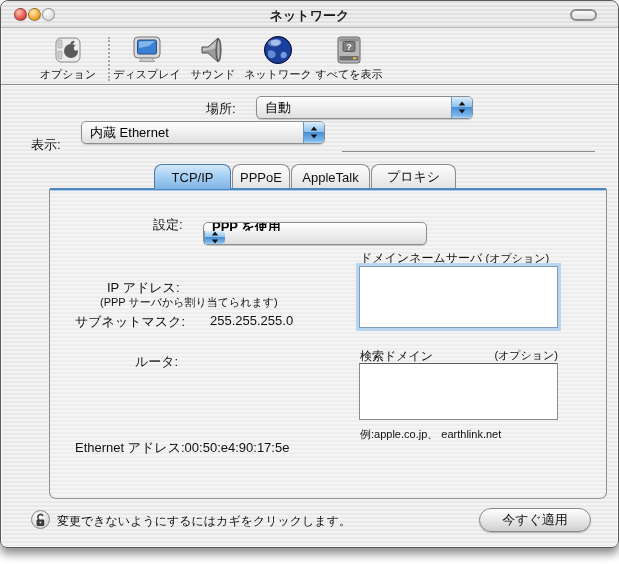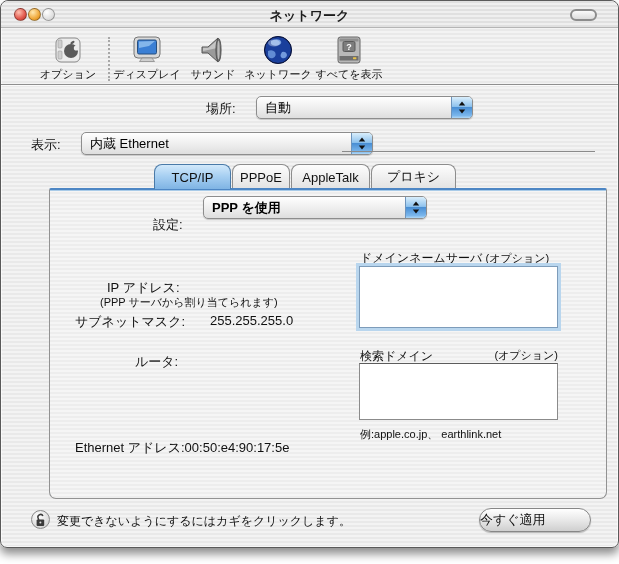--- a/index.html
+++ b/index.html
@@ -54,21 +54,21 @@
   .field.plain{border:1px solid #8b8b8b;border-top-color:#5c5c5c;}
   .small{font-size:11px;color:#111;}
   .mid{font-size:12px;color:#111;}
   
   .lockbtn{position:absolute;left:30px;top:509px;width:19px;height:19px;border-radius:50%;
     border:1px solid #8a8a8a;background:radial-gradient(circle at 40% 30%,#ffffff,#d9d9d9 70%,#bfbfbf);
     display:flex;align-items:center;justify-content:center;cursor:default;}
   .footer-text{position:absolute;left:56px;top:512px;font-size:12px;color:#111;white-space:nowrap;}
   .applybtn{position:absolute;left:478px;top:507px;width:112px;height:24px;border-radius:12px;
     border:1px solid #878787;background:linear-gradient(#ffffff,#e6e6e6 55%,#cfcfcf);
-    box-shadow:0 1px 1px rgba(0,0,0,.25);display:flex;align-items:center;justify-content:flex-start;
+    box-shadow:0 1px 1px rgba(0,0,0,.25);display:flex;align-items:center;justify-content:center;
     font-size:13px;color:#111;cursor:default;}
   textarea.field{resize:none;padding:2px 4px;font-size:12px;outline:none;}
 </style>
 </head>
 <body>
 
 <div class="stage">
 <div class="window">
 
   <div class="titlebar">
@@ -149,21 +149,21 @@
     <span class="pv">自動</span>
     <span class="cap">
       <svg width="8" height="13" viewBox="0 0 8 13">
             <path d="M4 .5 L7.2 4.6 H.8 Z" fill="#101010"></path>
             <path d="M4 12.5 L.8 8.4 H7.2 Z" fill="#101010"></path>
           </svg>
     </span>
   </div>
 
   <div class="form-label" style="left:30px;top:135px;">表示:</div>
-  <div class="popup" style="left:80px;top:131px;width:292px;">
+  <div class="popup" style="left:80px;top:120px;width:244px;">
     <span class="pv">内蔵 Ethernet</span>
     <span class="cap">
       <svg width="8" height="13" viewBox="0 0 8 13">
             <path d="M4 .5 L7.2 4.6 H.8 Z" fill="#101010"></path>
             <path d="M4 12.5 L.8 8.4 H7.2 Z" fill="#101010"></path>
           </svg>
     </span>
   </div>
   <div class="hline" style="left:341px;top:150px;width:253px;"></div>
 
@@ -175,21 +175,21 @@
   </div>
   <div class="tab" style="left:290px;width:79px;">
     <span>AppleTalk</span>
   </div>
   <div class="tab" style="left:370px;width:85px;">
     <span>プロキシ</span>
   </div>
 
   <div class="pane">
     <div class="form-label" style="left:103px;top:26px;">設定:</div>
-    <div class="popup" style="left:153px;top:6px;width:224px;">
+    <div class="popup" style="left:153px;top:32px;width:224px;flex-direction:column;">
       <span class="pv" style="font-weight:bold;">PPP を使用</span>
       <span class="cap">
         <svg width="8" height="13" viewBox="0 0 8 13">
               <path d="M4 .5 L7.2 4.6 H.8 Z" fill="#101010"></path>
               <path d="M4 12.5 L.8 8.4 H7.2 Z" fill="#101010"></path>
             </svg>
       </span>
     </div>
 
     <div class="mid" style="position:absolute;left:310px;top:60px;white-space:nowrap;">

